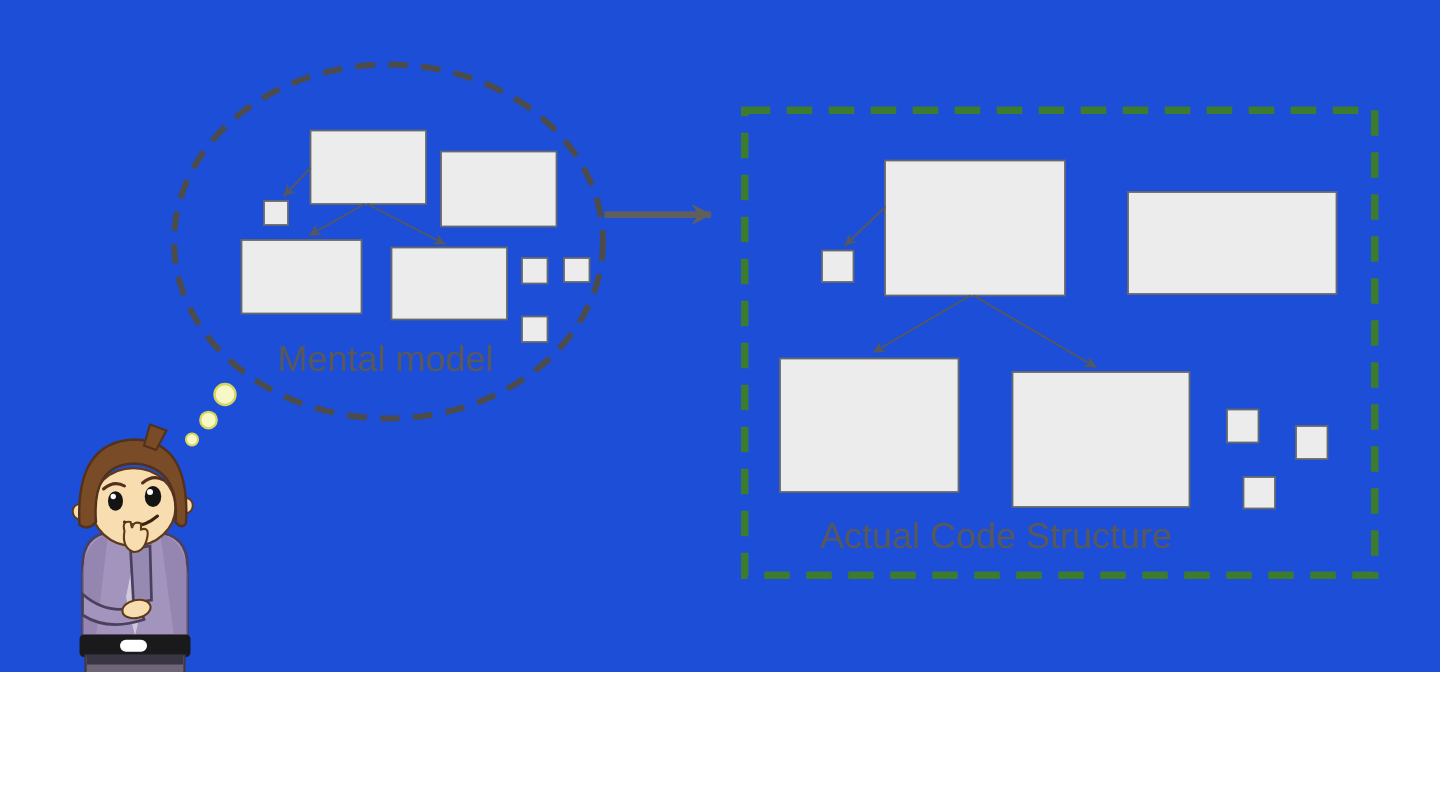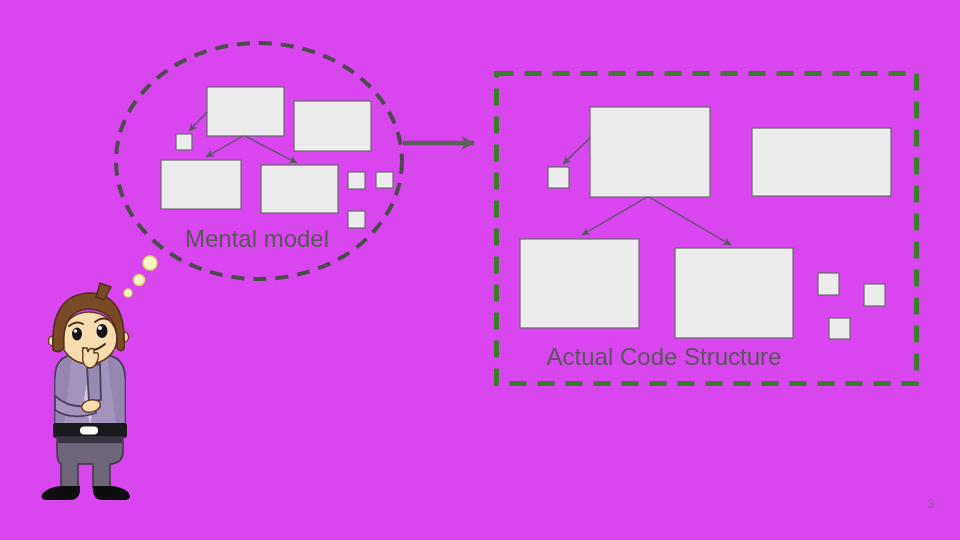--- a/index.html
+++ b/index.html
@@ -1,16 +1,16 @@
 <!DOCTYPE html>
 <html><head>
 <meta charset="utf-8">
 <style>
   html,body{margin:0;padding:0;background:#fff;}
-  .slide{position:relative;width:960px;height:540px;background:#d946ef;overflow:hidden;
+  .slide{position:relative;width:960px;height:448px;background:#1d4ed8;overflow:hidden;
          font-family:"Liberation Sans",sans-serif;}
   svg{display:block;}
   .box{fill:#ececec;stroke:#66696d;stroke-width:1.2;}
   .connector{stroke:#55585c;stroke-width:1.3;fill:none;}
   .label{font-family:"Liberation Sans",sans-serif;font-size:24px;}
   .pageno{font-family:"Liberation Sans",sans-serif;font-size:13px;}
   .outline{stroke:#4a3f5c;stroke-width:1.8;}
 </style>
 </head>
 <body>

